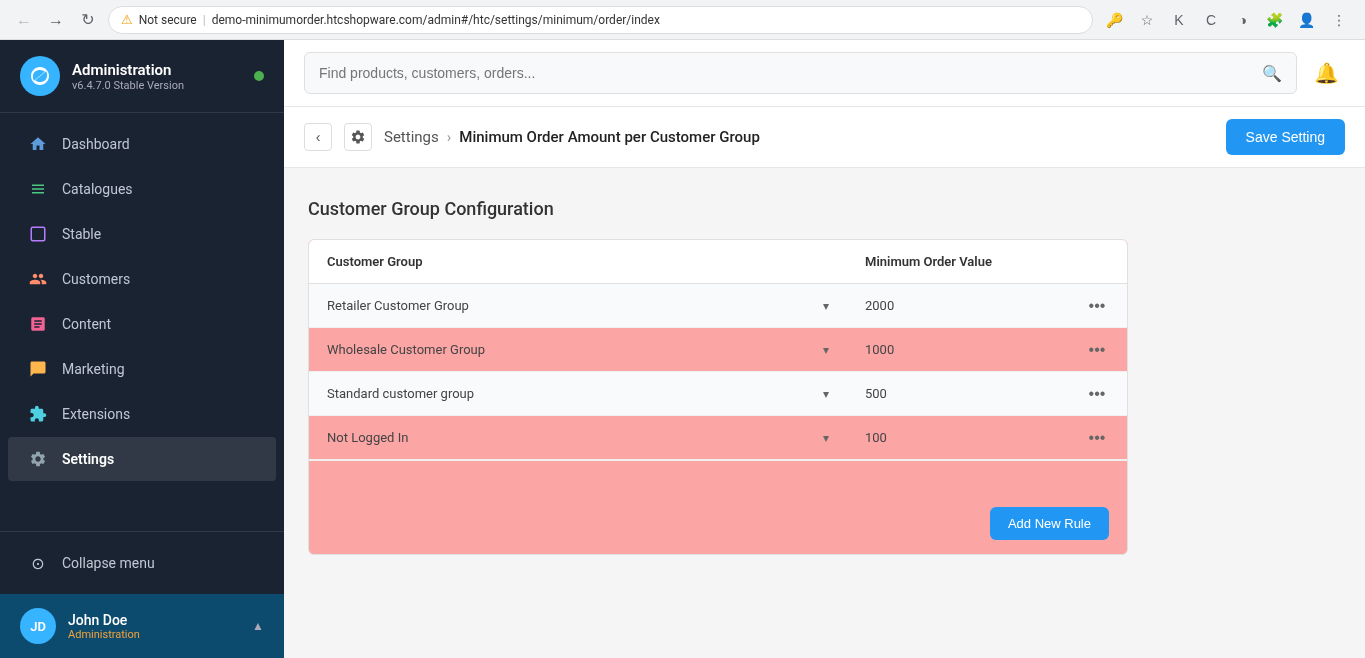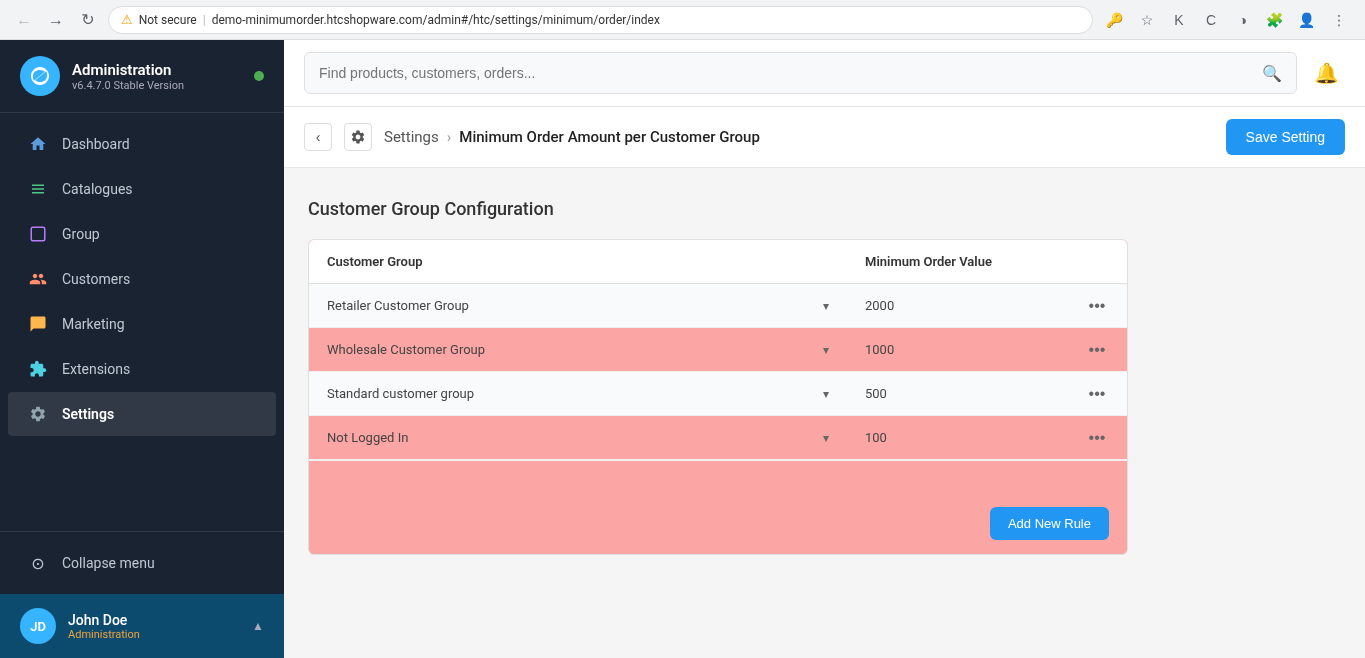--- a/index.html
+++ b/index.html
@@ -385,29 +385,37 @@
         </span>
         <span>Catalogues</span>
       </div>
       <div class="sidebar-item">
         <span class="sidebar-item-icon icon-orders">
           <svg width="18" height="18" viewBox="0 0 24 24" fill="currentColor">
               <rect x="3" y="3" width="18" height="18" rx="2" ry="2" fill="none" stroke="currentColor" stroke-width="2"></rect>
               <path d="M3 9h18M9 21V9"></path>
             </svg>
         </span>
-        <span>Group</span>
+        <span>Stable</span>
       </div>
       <div class="sidebar-item">
         <span class="sidebar-item-icon icon-customers">
           <svg width="18" height="18" viewBox="0 0 24 24" fill="currentColor">
               <path d="M16 11c1.66 0 2.99-1.34 2.99-3S17.66 5 16 5c-1.66 0-3 1.34-3 3s1.34 3 3 3zm-8 0c1.66 0 2.99-1.34 2.99-3S9.66 5 8 5C6.34 5 5 6.34 5 8s1.34 3 3 3zm0 2c-2.33 0-7 1.17-7 3.5V19h14v-2.5c0-2.33-4.67-3.5-7-3.5zm8 0c-.29 0-.62.02-.97.05 1.16.84 1.97 1.97 1.97 3.45V19h6v-2.5c0-2.33-4.67-3.5-7-3.5z"></path>
             </svg>
         </span>
         <span>Customers</span>
+      </div>
+      <div class="sidebar-item">
+        <span class="sidebar-item-icon icon-content">
+          <svg width="18" height="18" viewBox="0 0 24 24" fill="currentColor">
+              <path d="M19 3H5c-1.1 0-2 .9-2 2v14c0 1.1.9 2 2 2h14c1.1 0 2-.9 2-2V5c0-1.1-.9-2-2-2zm-5 14H7v-2h7v2zm3-4H7v-2h10v2zm0-4H7V7h10v2z"></path>
+            </svg>
+        </span>
+        <span>Content</span>
       </div>
       <div class="sidebar-item">
         <span class="sidebar-item-icon icon-marketing">
           <svg width="18" height="18" viewBox="0 0 24 24" fill="currentColor">
               <path d="M20 2H4c-1.1 0-2 .9-2 2v18l4-4h14c1.1 0 2-.9 2-2V4c0-1.1-.9-2-2-2z"></path>
             </svg>
         </span>
         <span>Marketing</span>
       </div>
       <div class="sidebar-item">

